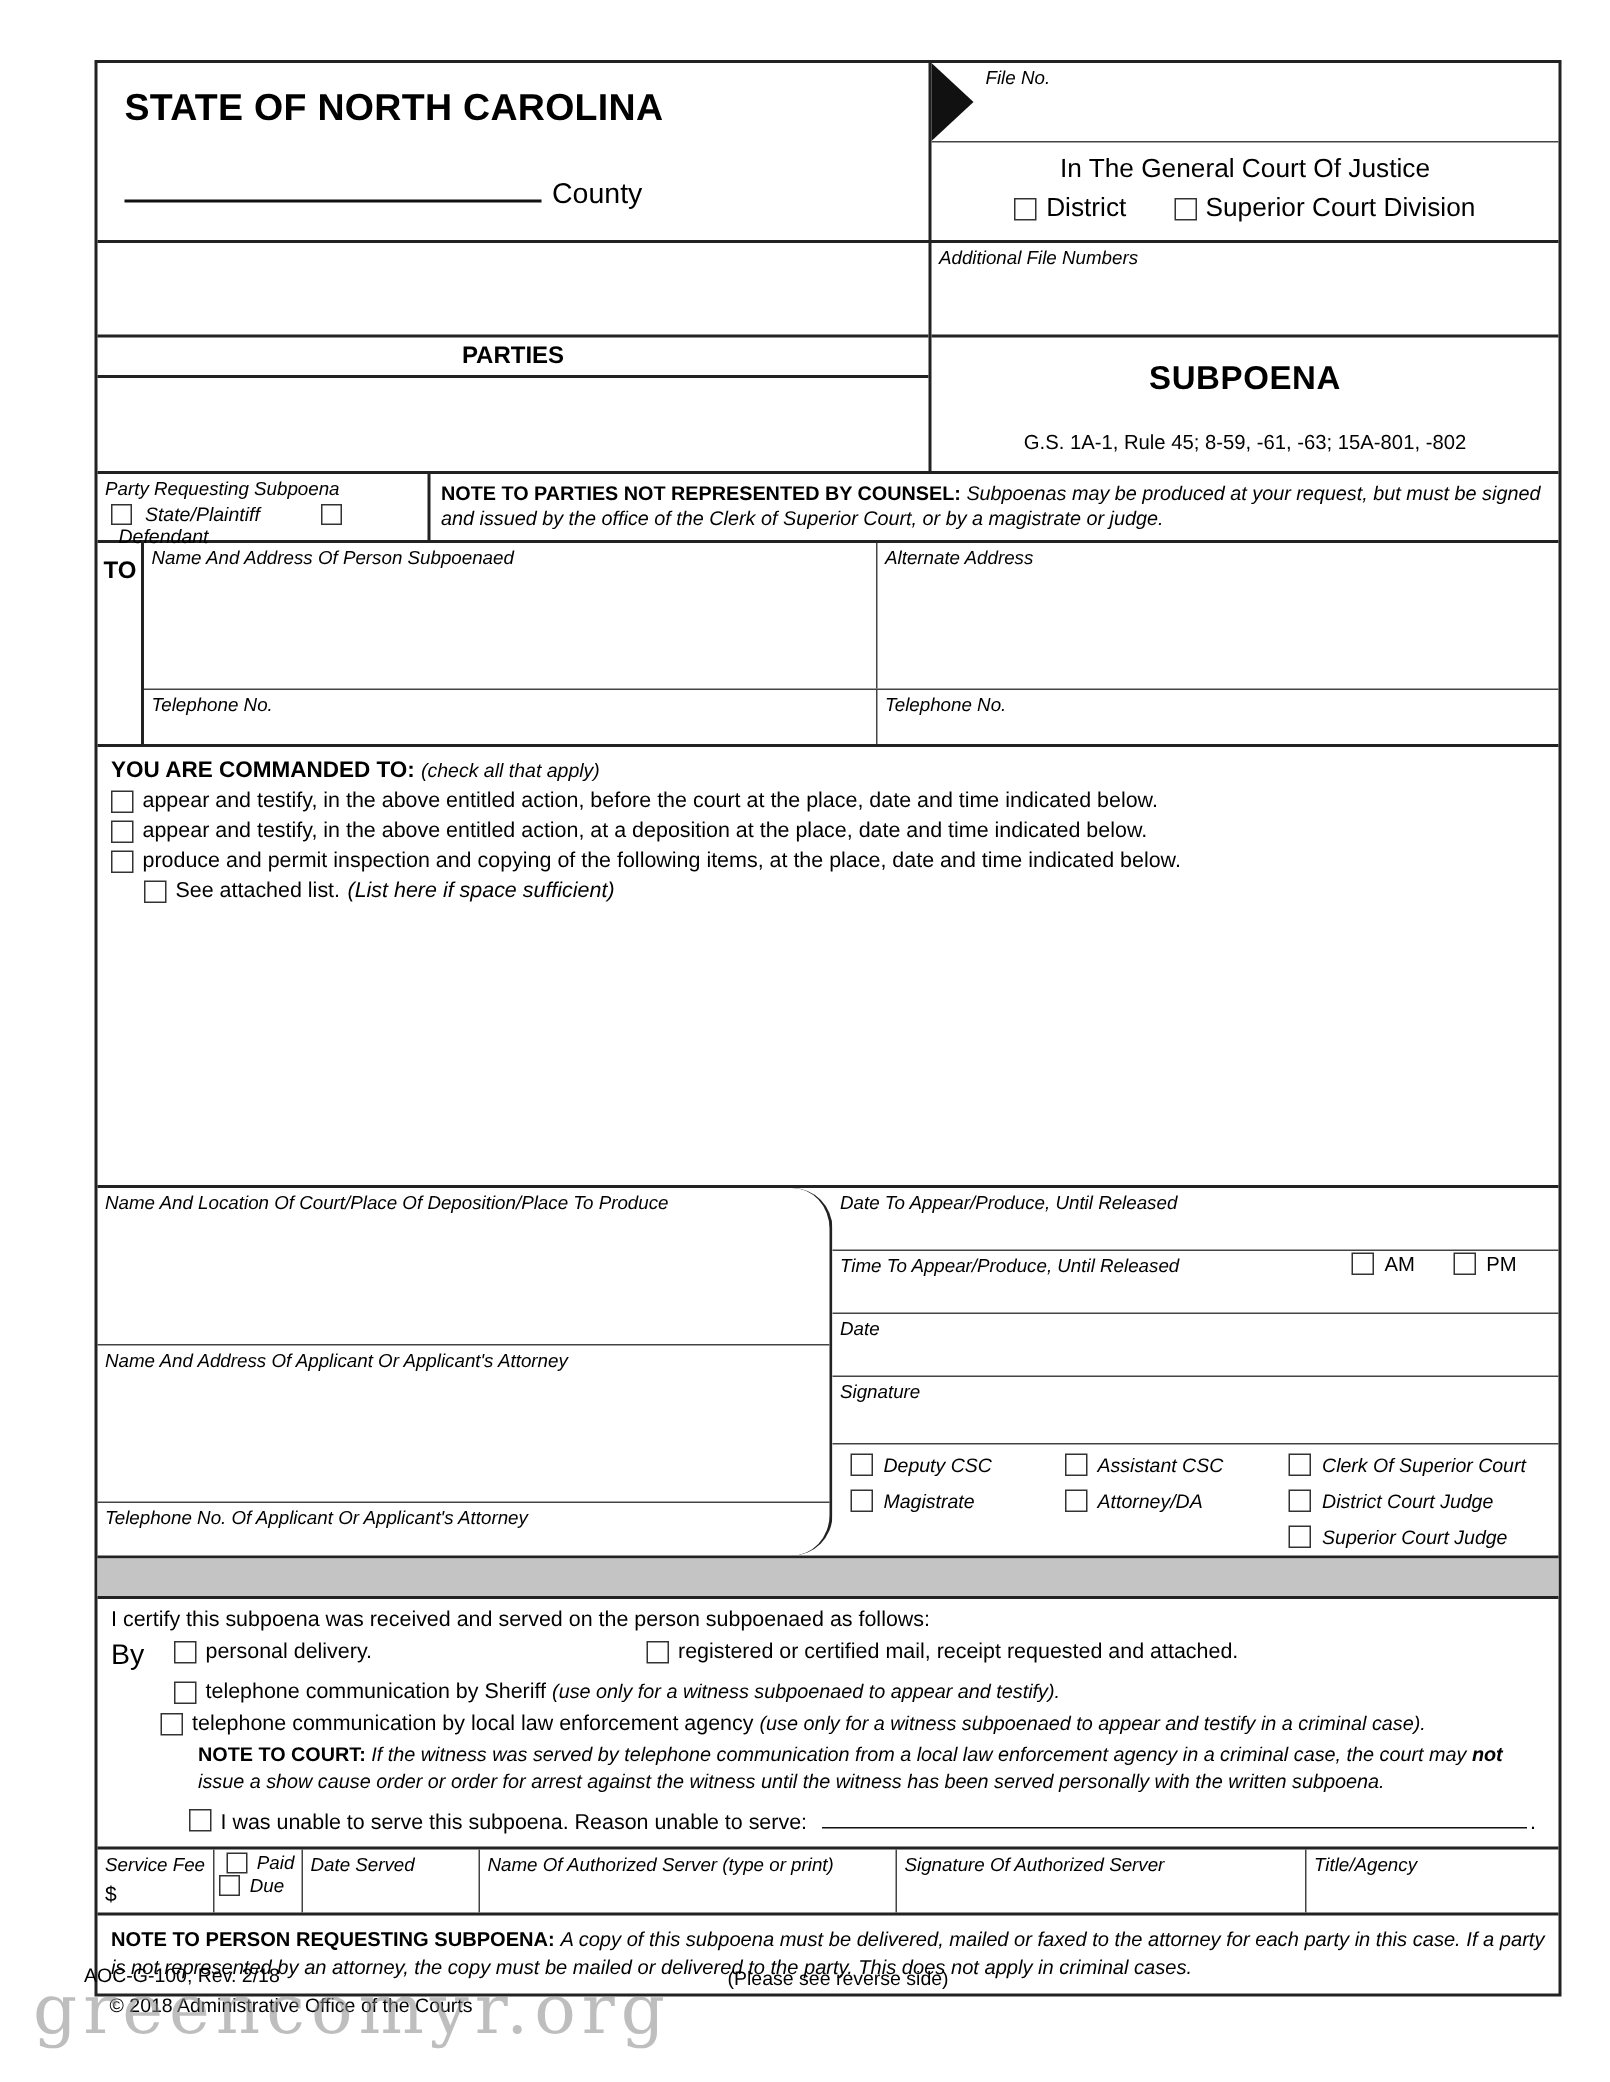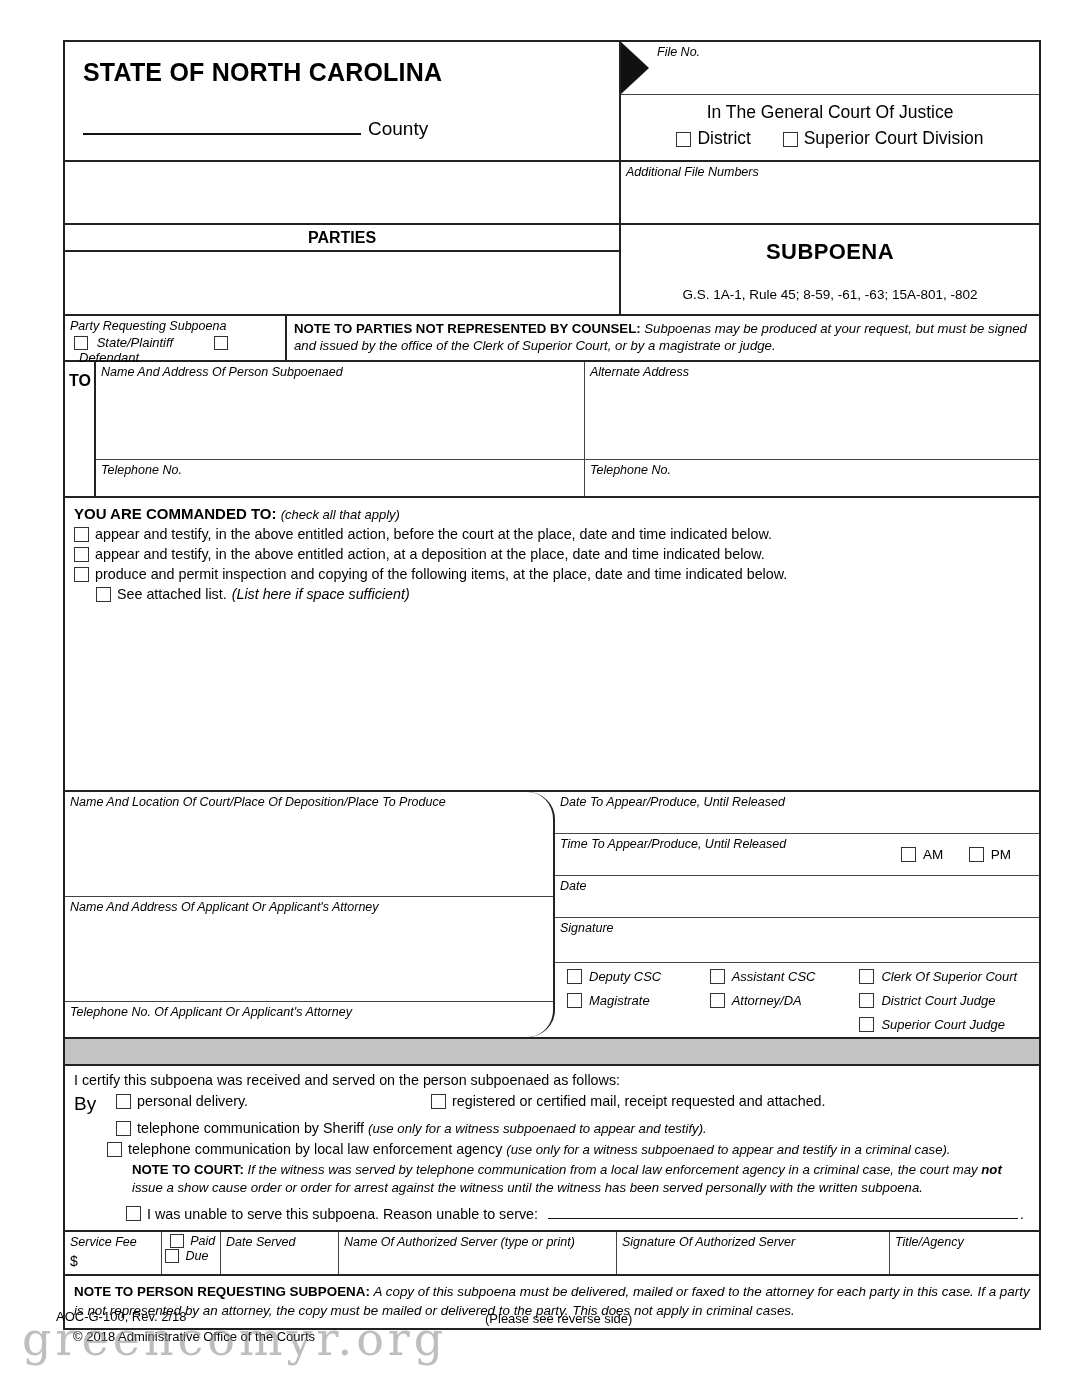--- a/index.html
+++ b/index.html
@@ -311,21 +311,21 @@
           <div class="lbl">Telephone No. Of Applicant Or Applicant's Attorney</div>
         </div>
       </div>
 
       <div class="cell" style="width:484px;">
         <div class="cell bb-thin" style="height:42px;">
           <div class="lbl">Date To Appear/Produce, Until Released</div>
         </div>
         <div class="cell bb-thin" style="height:42px; position:relative;">
           <div class="lbl">Time To Appear/Produce, Until Released</div>
-          <div style="position:absolute; right:28px; top:13px; font-size:13.5px;">
+          <div style="position:absolute; right:28px; top:1px; font-size:13.5px;">
             <span class="cb"></span>
             <span style="margin:0 22px 0 3px;">AM</span>
             <span class="cb"></span>
             <span style="margin-left:3px;">PM</span>
           </div>
         </div>
         <div class="cell bb-thin" style="height:42px;">
           <div class="lbl">Date</div>
         </div>
         <div class="cell bb-thin" style="height:45px;">
@@ -415,21 +415,21 @@
       <div class="svc-line" style="margin:7px 0 0 52px;">
         <span class="cb"></span>
         <span style="white-space:nowrap;">
           <span>I was unable to serve this subpoena. Reason unable to serve:</span>
           <span class="dotrule" style="width:470px; margin:0 2px 0 6px;"></span>.
         </span>
       </div>
     </div>
 
     <div class="row bb">
-      <div class="cell br-thin" style="width:97px; height:42px; position:relative;">
+      <div class="cell br-thin" style="width:78px; height:42px; position:relative;">
         <div class="lbl">Service Fee</div>
         <div style="position:absolute; left:5px; top:21px; font-size:14px;">$</div>
       </div>
       <div class="cell br-thin" style="width:59px; height:42px; padding:2px 0 0 3px;">
         <div style="font-style:italic; font-size:12.5px;text-align:center;">
           <span class="cb cb-sm"></span>
           <span style="margin-left:3px;">Paid</span>
         </div>
         <div style="font-style:italic; font-size:12.5px; margin-top:1px;">
           <span class="cb cb-sm"></span>

